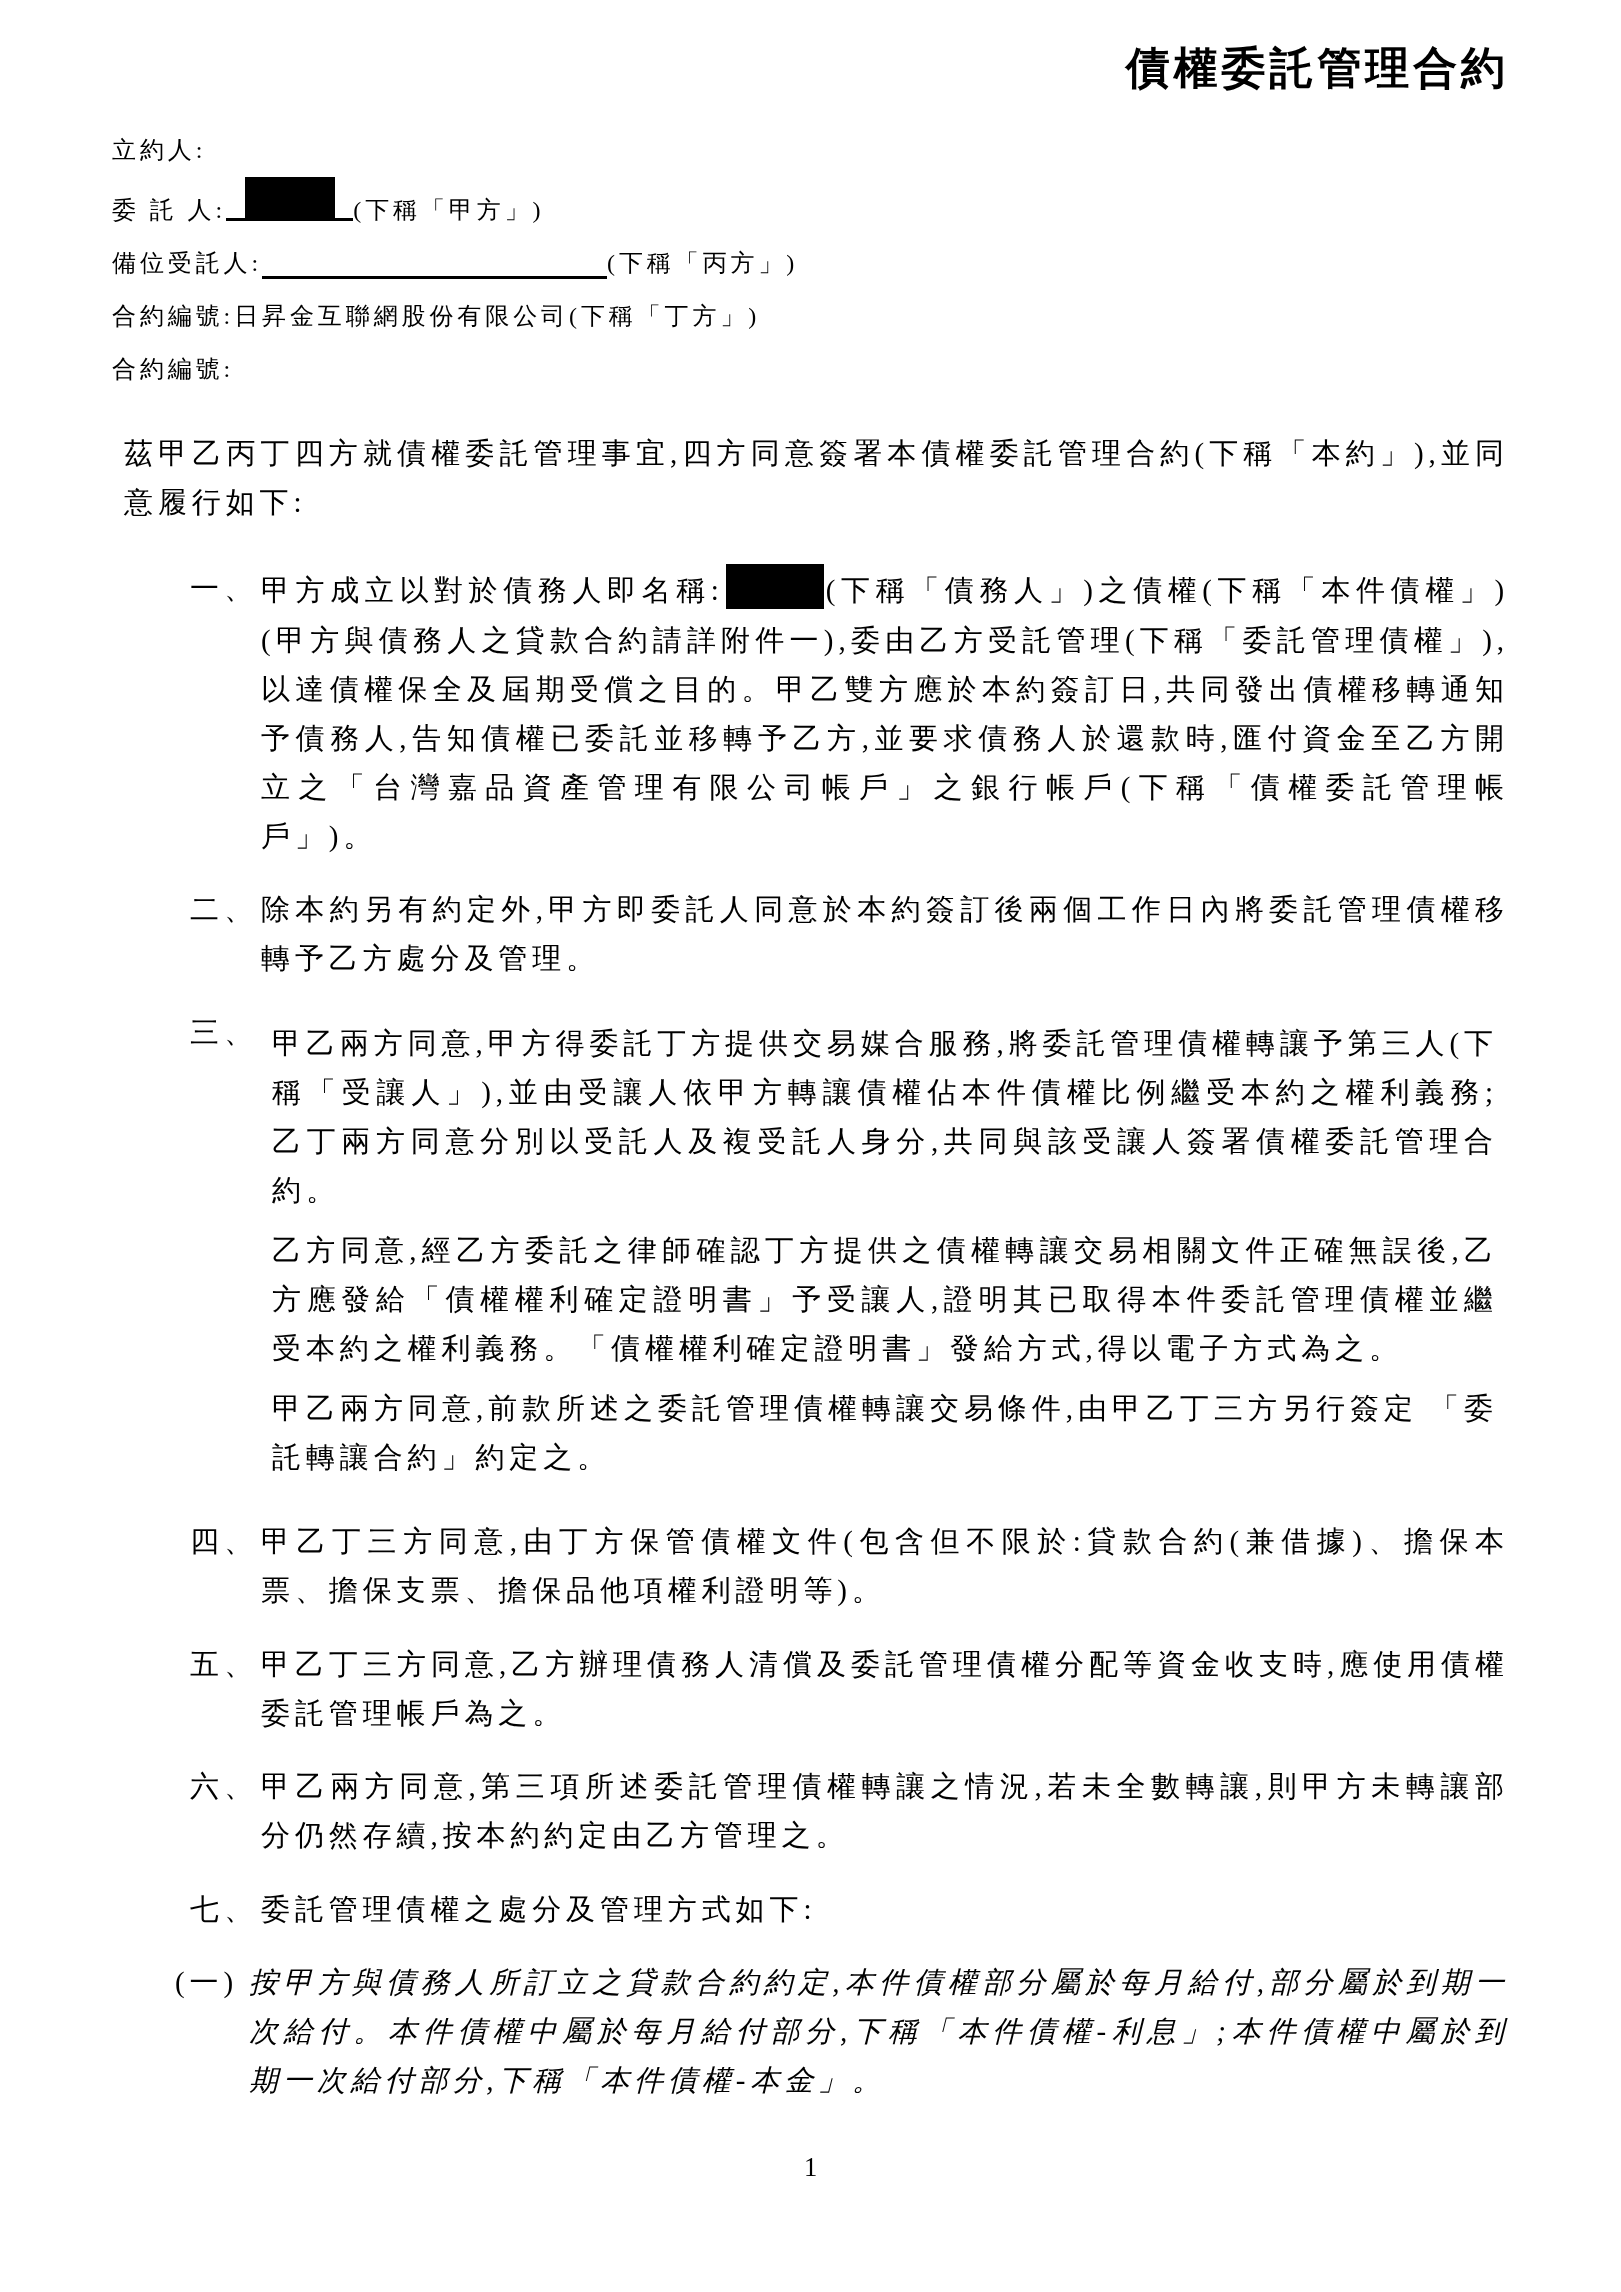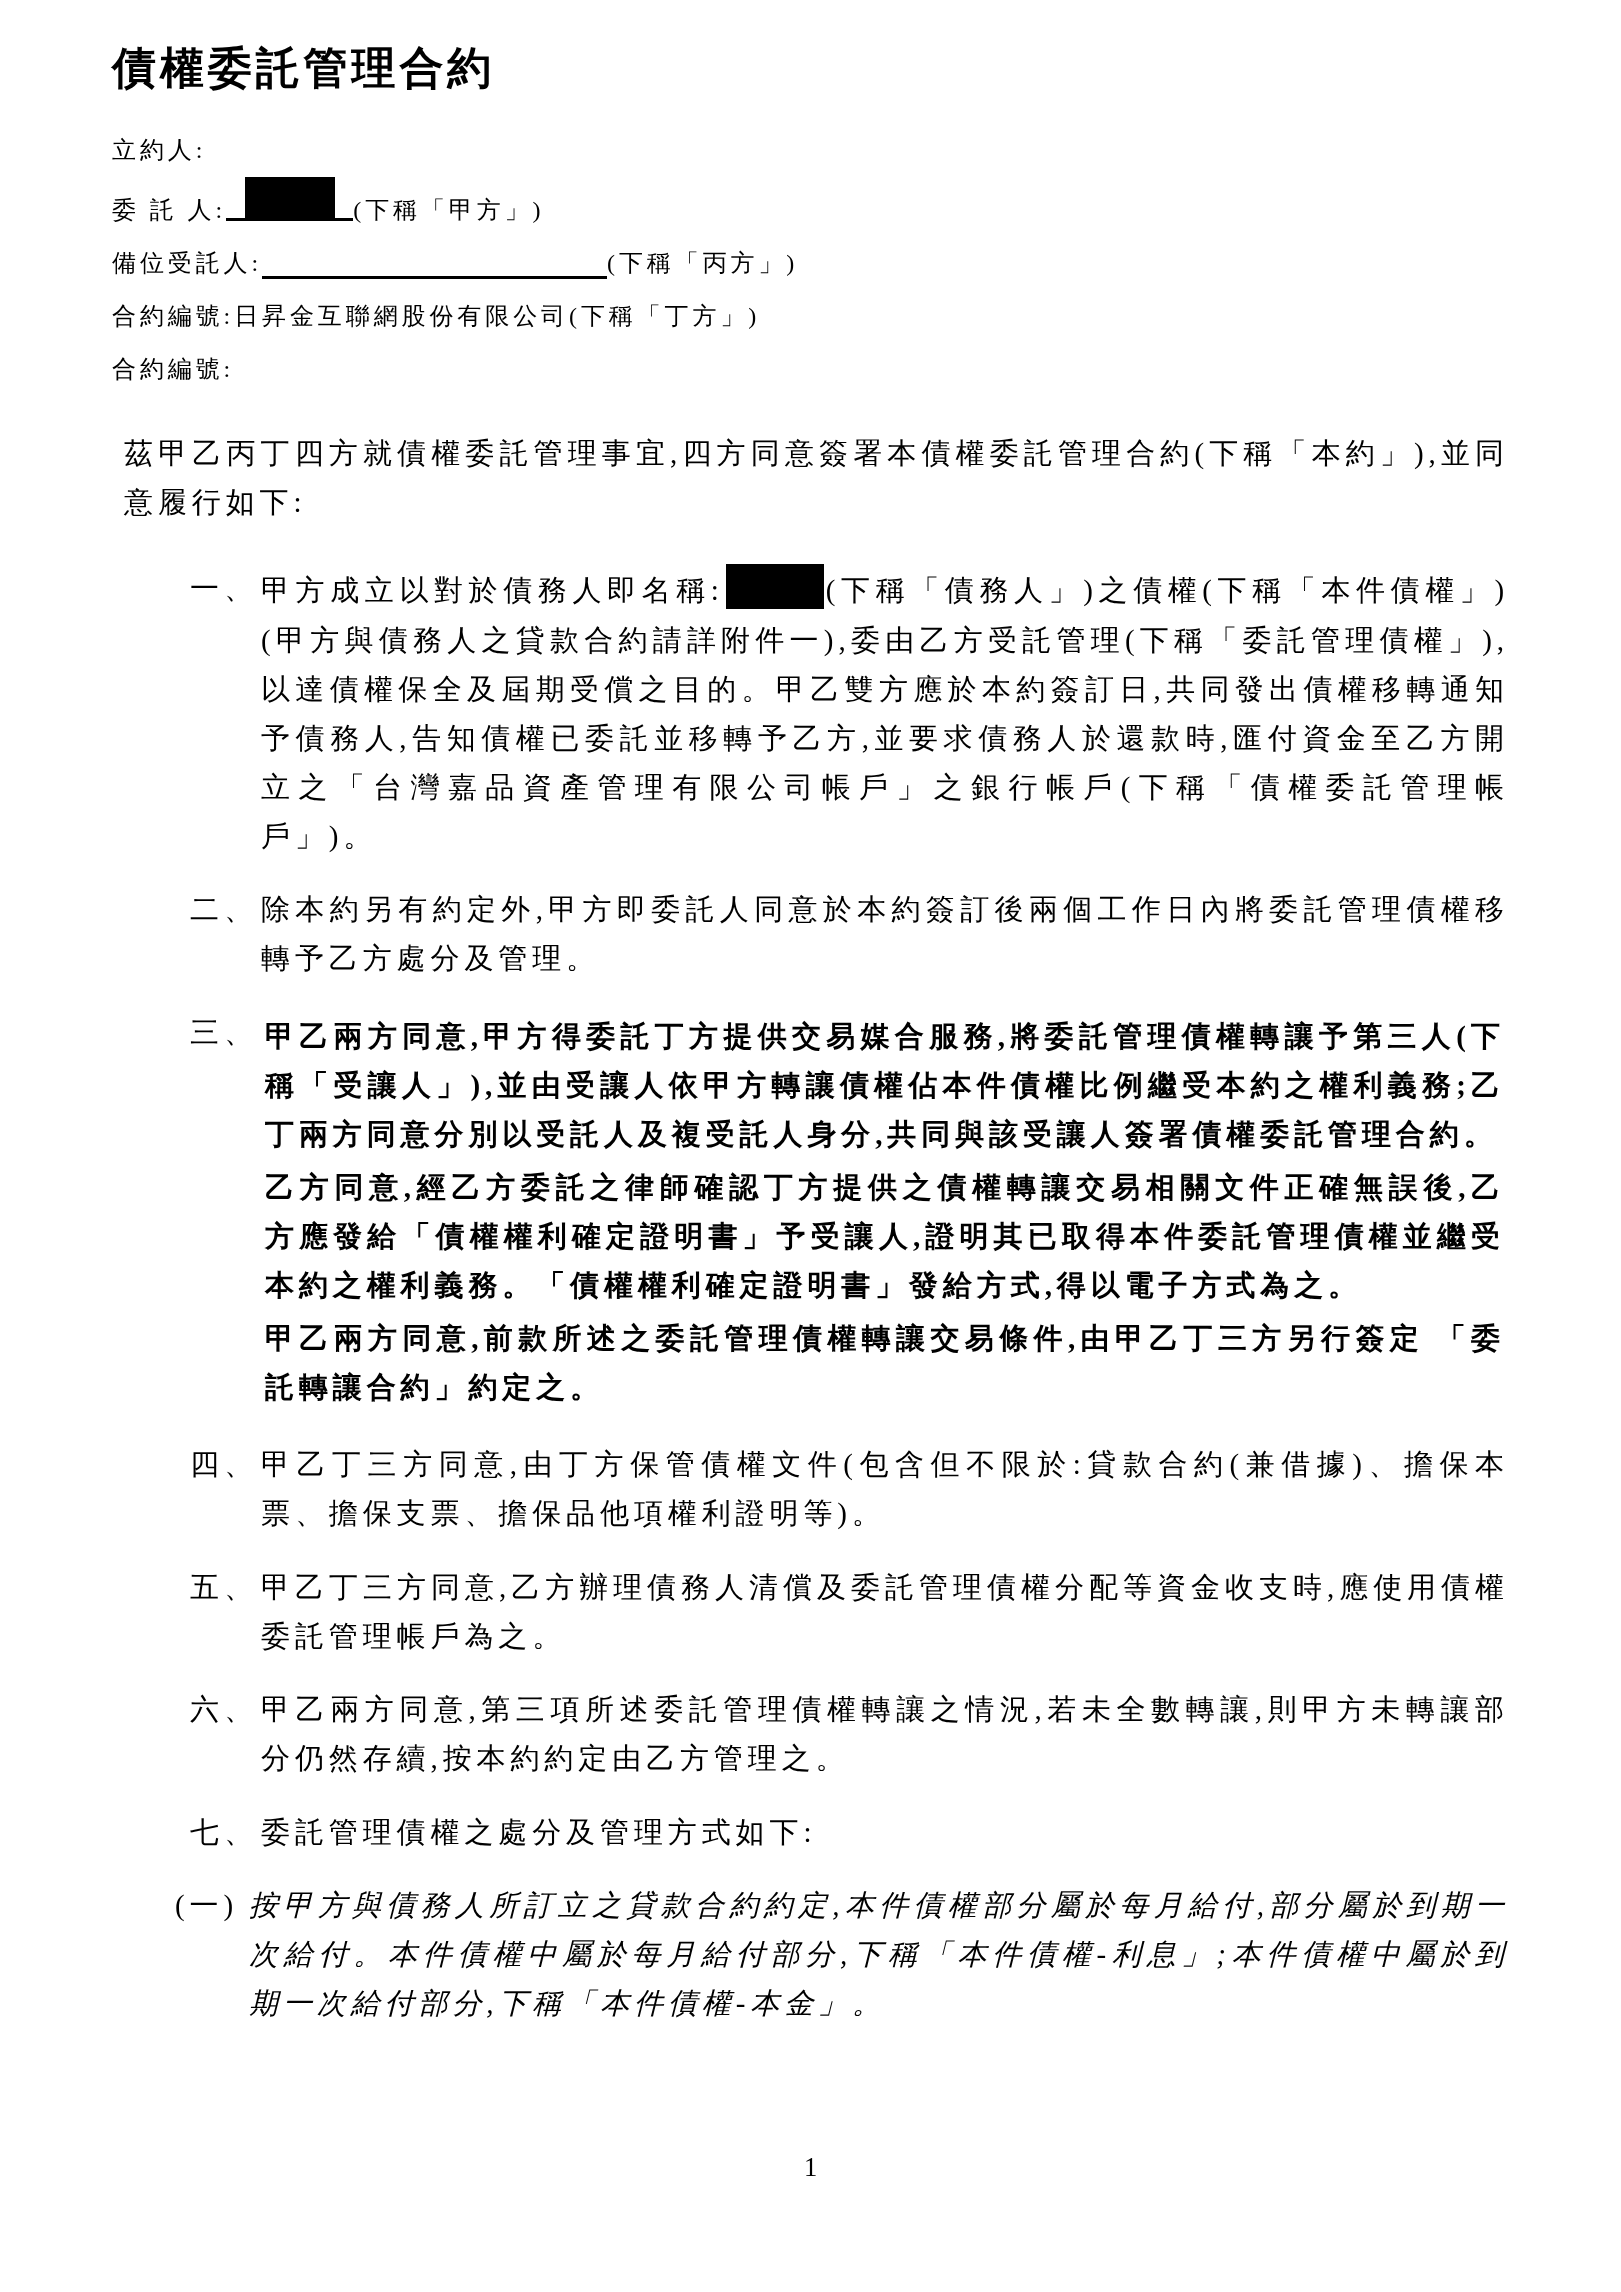--- a/index.html
+++ b/index.html
@@ -9,21 +9,21 @@
     margin:0 auto;
     background:#ffffff;
     color:#000000;
     font-family:"Liberation Serif","DejaVu Serif",serif;
     box-sizing:border-box;
     padding:39px 112px 0 112px;
     overflow:hidden;
   }
   .title {
     margin:0 0 25.5px 0;
-    text-align:left;
+    text-align:right;
     font-size:44px;
     font-weight:bold;
     letter-spacing:3.9px;
     line-height:1.35;
   }
   .party-block { font-size:24px; letter-spacing:3.9px; }
   .party-row { line-height:53px; white-space:nowrap; }
   .party-label { display:inline;text-align:right; }
   
   .fill-underline {
@@ -68,21 +68,21 @@
   .items { margin-top:37px; }
   .clause {
     display:flex;
     margin:0 0 24.5px 78px;
     font-size:29px;
     letter-spacing:4.9px;
     line-height:49px;
   }
   .clause .num { flex:none; width:71px; }
   .clause .body { flex:1; text-align:justify; }
-  .clause .body p { margin:4px;font-weight:bold; }
+  .clause .body p { margin:11px; }
   .inline-redact-box {
     display:inline-block;
     width:98px; height:45px;
     background:#000;
     vertical-align:-8.8px;
     margin:0 2px;
   }
   .sub-clause {
     display:flex;
     margin:24.5px 0 0 63px;

